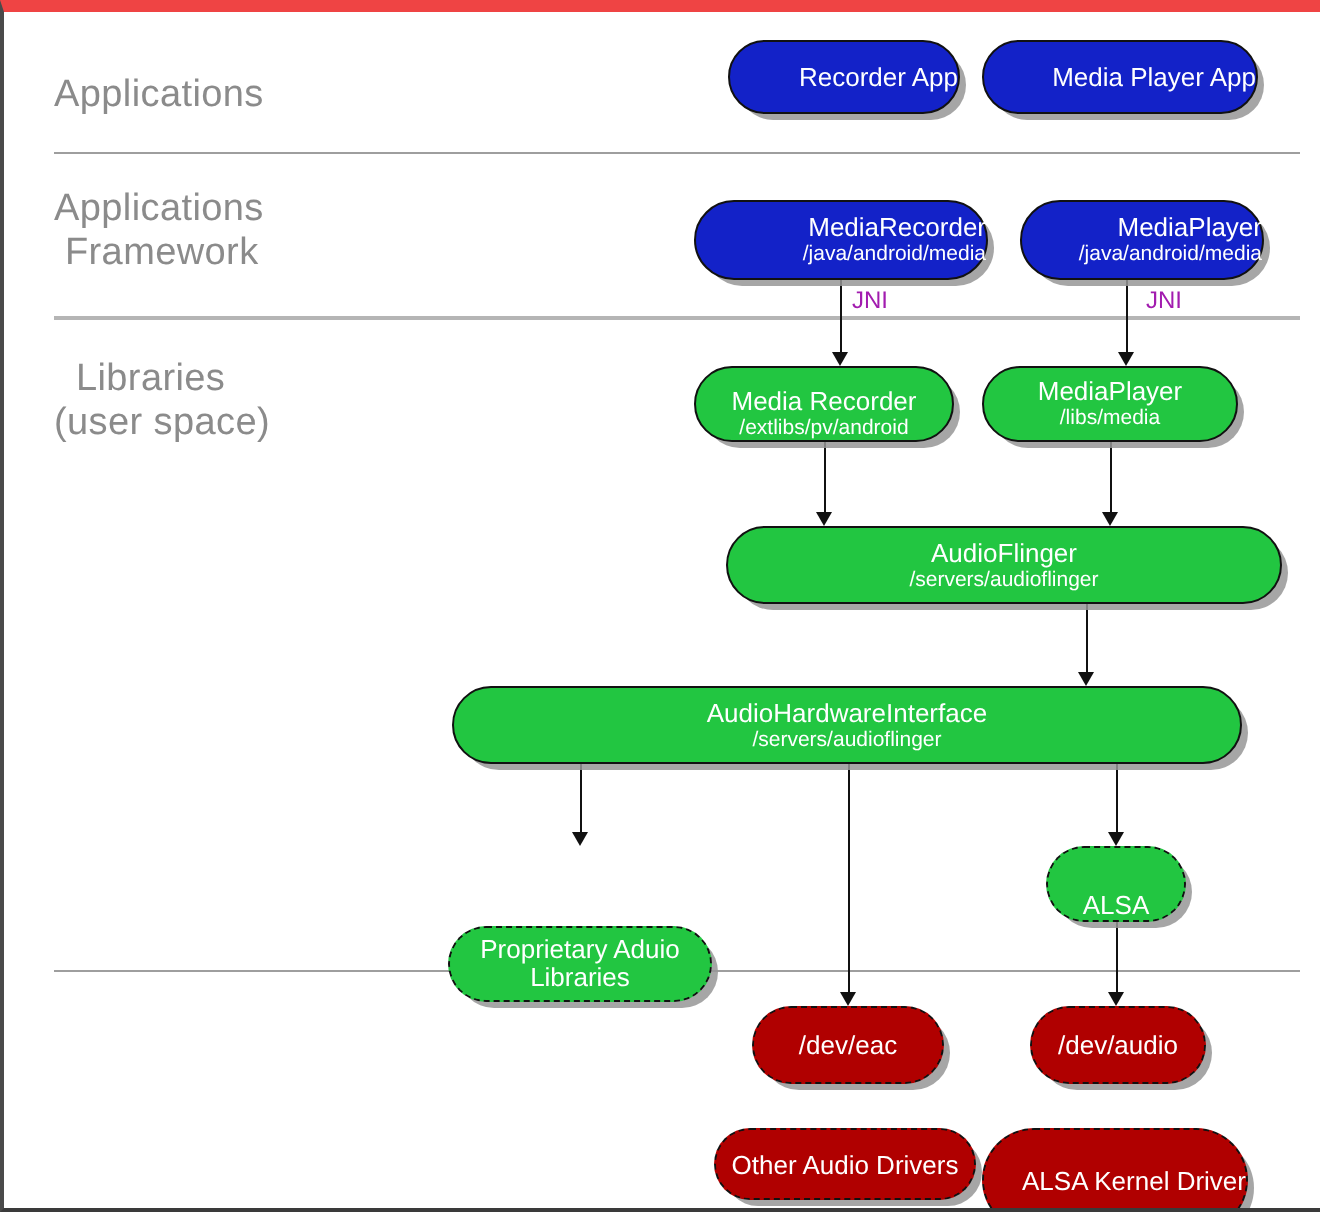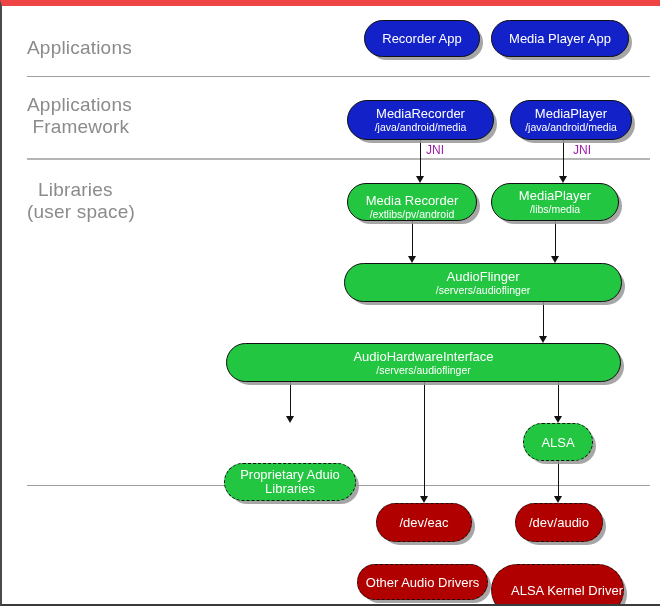--- a/index.html
+++ b/index.html
@@ -64,21 +64,21 @@
     justify-content:center;
     color:#ffffff;
     text-align:center;
     box-shadow:4px 4px 0 -1px rgba(150,150,150,.85);
     border:1px solid #111;
   }
   .node .t1{font-size:13px;line-height:15px;white-space:nowrap;}
   .node .t2{font-size:10.5px;line-height:12px;white-space:nowrap;}
   .node.two .t1{line-height:14px;}
 
-  .node.blue{background:#1322c8;}
+  .node.blue{background:#1322c8;align-items:flex-end;}
   .node.green{background:#22c641;}
   .node.red{background:#b00000;}
   .node.dashed{border:1px dashed #111;}
 </style>
 </head>
 <body>
 
 <div id="canvas">
 
   <div class="layer-label" style="left:25px;top:31px;">Applications</div>
@@ -140,33 +140,33 @@
         <div class="t2">/java/android/media</div>
       </div>
       <div class="node green two" style="left: 345px; top: 177px; width: 130px; height: 38px; justify-content: flex-end;">
         <div class="t1">Media Recorder</div>
         <div class="t2">/extlibs/pv/android</div>
       </div>
       <div class="node green two" style="left: 489px; top: 177px; width: 128px; height: 38px;">
         <div class="t1">MediaPlayer</div>
         <div class="t2">/libs/media</div>
       </div>
-      <div class="node green two" style="left: 342px; top: 257px; width: 278px; height: 39px; justify-content: center;">
+      <div class="node green two" style="left: 361px; top: 257px; width: 278px; height: 39px; justify-content: center;">
         <div class="t1">AudioFlinger</div>
         <div class="t2">/servers/audioflinger</div>
       </div>
       <div class="node green two" style="left: 224px; top: 337px; width: 395px; height: 39px;">
         <div class="t1">AudioHardwareInterface</div>
         <div class="t2">/servers/audioflinger</div>
       </div>
       <div class="node green dashed two" style="left: 222px; top: 417px; width: 132px; height: 38px; margin-top: 40px;">
         <div class="t1">Proprietary Aduio</div>
         <div class="t1">Libraries</div>
       </div>
-      <div class="node green dashed" style="left: 521px; top: 417px; width: 70px; height: 38px;">
+      <div class="node green dashed" style="left: 521px; top: 417px; width: 70px; height: 38px; justify-content: flex-end;">
         <div class="t1">ALSA</div>
       </div>
       <div class="node red dashed" style="left: 374px; top: 497px; width: 96px; height: 39px;">
         <div class="t1">/dev/eac</div>
       </div>
       <div class="node red dashed" style="left: 513px; top: 497px; width: 88px; height: 39px;">
         <div class="t1">/dev/audio</div>
       </div>
       <div class="node red dashed" style="left: 355px; top: 558px; width: 131px; height: 36px;">
         <div class="t1">Other Audio Drivers</div>

